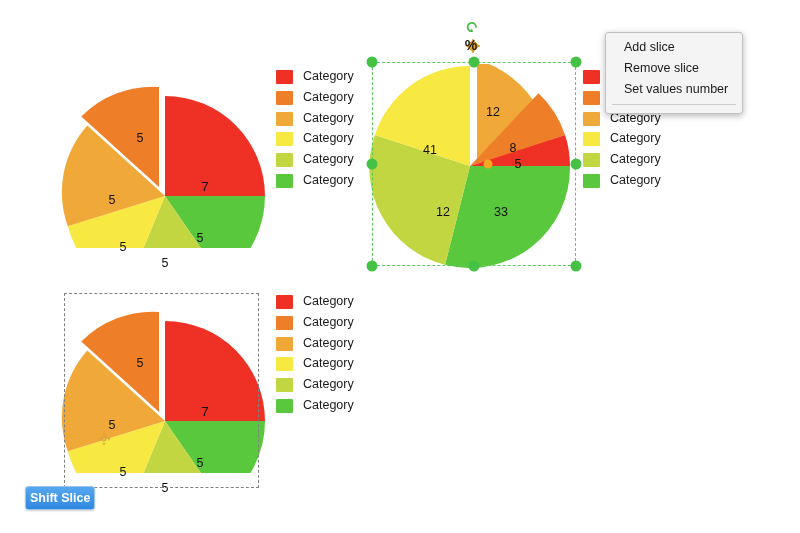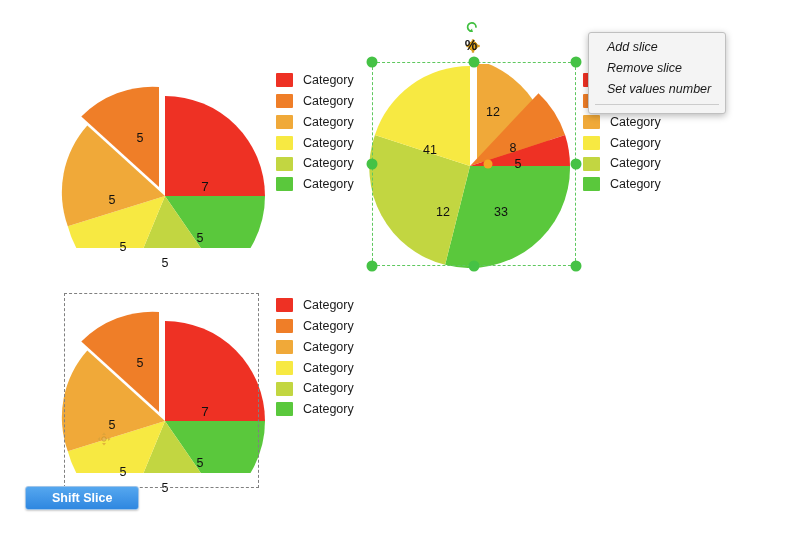--- a/index.html
+++ b/index.html
@@ -19,21 +19,21 @@
     left: 0; top: 0;
     width: 800px;
     height: 533px;
   }
   .chart-block { position: absolute; }
 
   
   .legend { position: absolute; }
   .legend-row {
     display: flex;
-    align-items: center;
+    align-items: flex-start;
     height: 20.8px;
   }
   .legend-swatch {
     width: 17px;
     height: 14px;
     border-radius: 1px;
     flex: 0 0 auto;
   }
   .legend-label {
     margin-left: 10px;
@@ -145,21 +145,21 @@
   
   .shift-tip {
     position: absolute;
     background: linear-gradient(180deg, #55a7ef 0%, #2f87e0 100%);
     border: 1px solid #9fc4e8;
     border-radius: 3px;
     color: #ffffff;
     font-size: 12.5px;
     font-weight: 700;
     font-family: "Liberation Sans", sans-serif;
-    padding: 4px 26px;
+    padding: 4px 4px;
     line-height: 14px;
     box-shadow: 0 1px 2px rgba(0,0,0,.2);
     white-space: nowrap;
     z-index: 40;
   }
 </style>
 </head>
 <body>
 
 <div class="canvas">
@@ -289,21 +289,21 @@
     <div class="legend-row">
       <span class="legend-swatch" style="background:#c2d641;"></span>
       <span class="legend-label">Category</span>
     </div>
     <div class="legend-row">
       <span class="legend-swatch" style="background:#5ac83c;"></span>
       <span class="legend-label">Category</span>
     </div>
   </div>
 
-  <div class="context-menu" style="left:588px; top:32px;font-style:italic;">
+  <div class="context-menu" style="left:605px; top:32px;">
     <div class="menu-item">Add slice</div>
     <div class="menu-item">Remove slice</div>
     <div class="menu-item">Set values number</div>
     <div class="menu-sep"></div>
   </div>
 
   <div class="chart-block" style="left:60px; top:273px; width:215px; height:200px;">
     <svg width="215" height="200" viewBox="0 0 215 200">
       <path d="M 105 148 L 105 48 A 100 100 0 0 1 205 148 Z" fill="#ee3124"></path>
       <path d="M 105 148 L 205 148 A 100 100 0 0 1 161.8 230.4 Z" fill="#5ac83c"></path>

